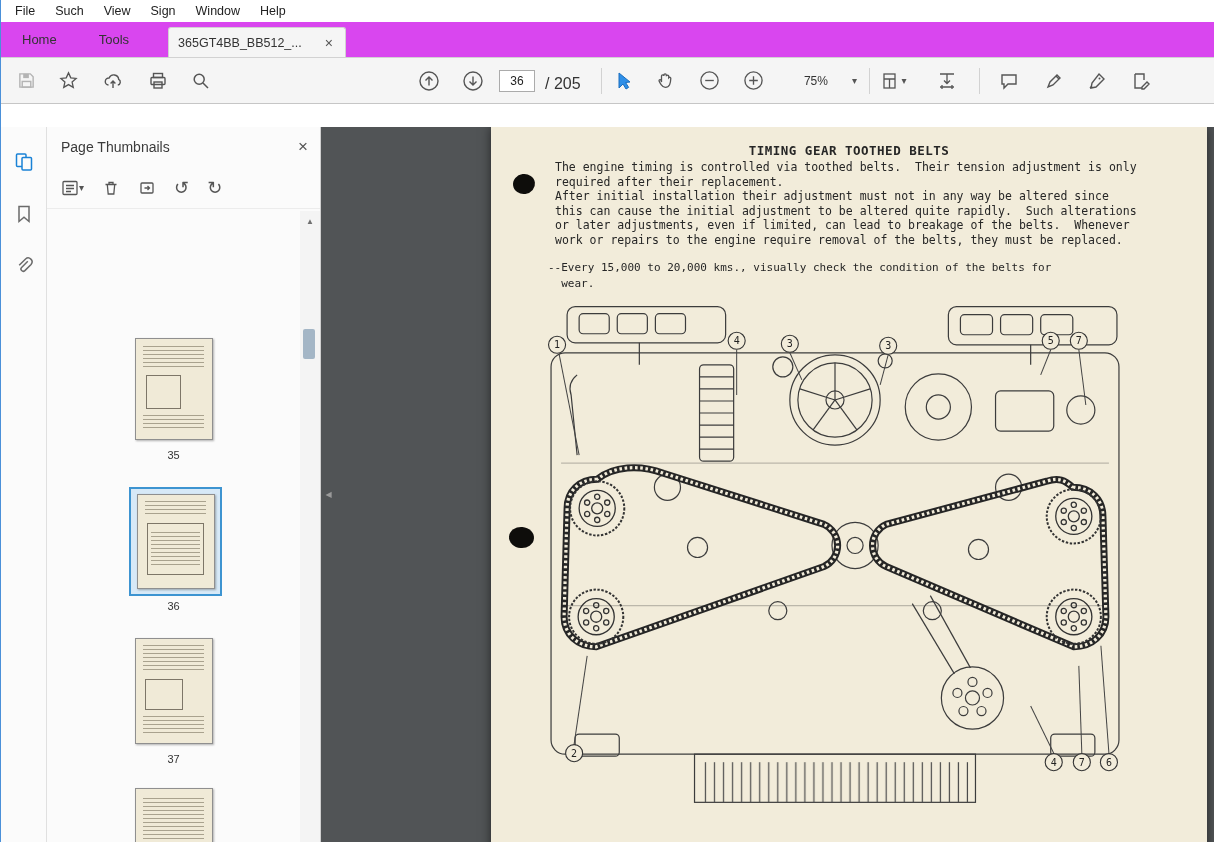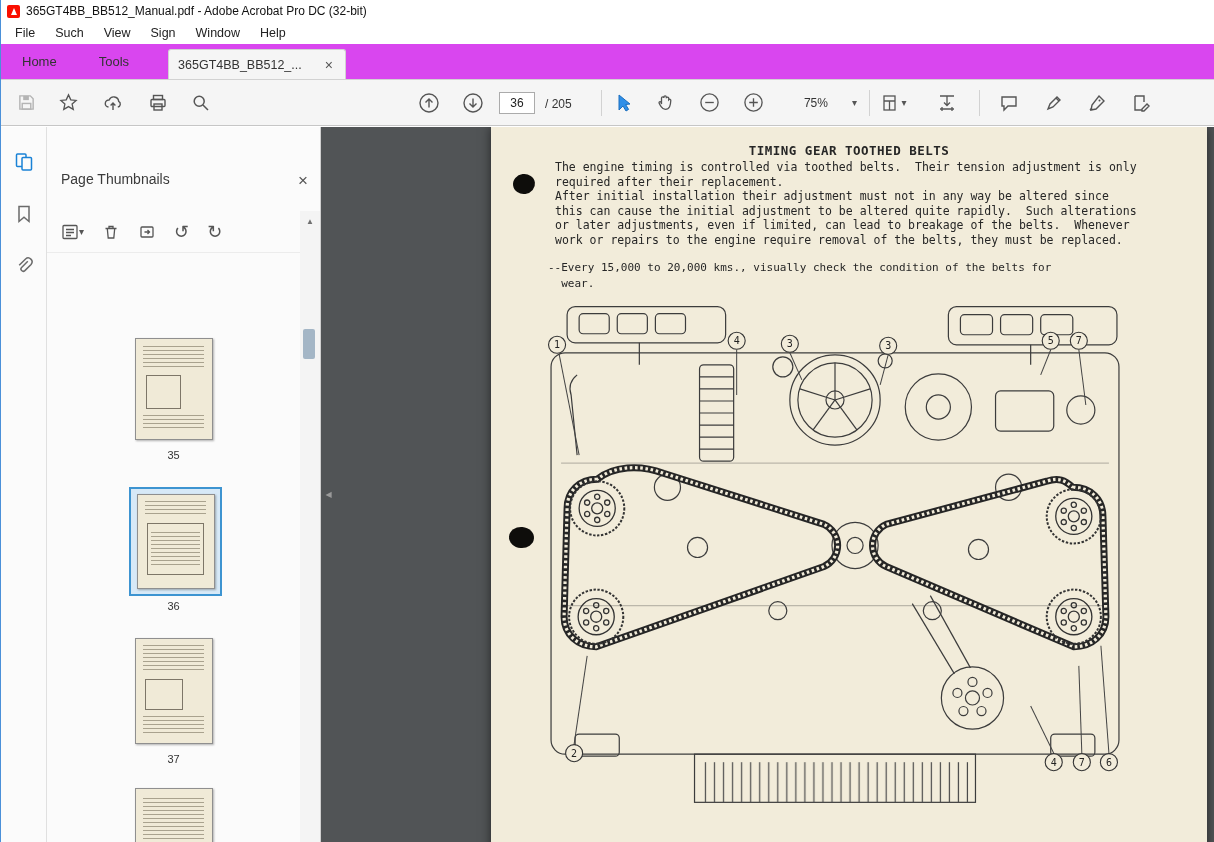--- a/index.html
+++ b/index.html
@@ -24,33 +24,33 @@
             border-radius:3px 3px 0 0; display:flex; align-items:center; padding:0 9px; font-size:12.5px; color:#333; }
   .doctab .close { margin-left:auto; font-size:14px; color:#555; padding:0 3px; }
 
   
   .toolbar { position:relative; height:46px; background:#f5f5f5; border-bottom:1px solid #c6c6c6; }
   .tbtn { position:absolute; top:50%; transform:translate(-50%,-50%); width:32px; height:32px;
           display:flex; align-items:center; justify-content:center; border:none; background:transparent; cursor:default; }
   .tsep { position:absolute; top:10px; height:26px; border-left:1px solid #d2d2d2; }
   .page-input { position:absolute; left:498px; top:12px; width:36px; height:22px; border:1px solid #ababab; background:#fff;
                 text-align:center; font-size:12px; color:#222; font-family:"Liberation Sans",sans-serif; }
-  .page-total { position:absolute; left:544px; top:17px; font-size:12px; color:#333; }
+  .page-total { position:absolute; left:544px; top:17px; font-size:16px; color:#333; }
   .zoom-ctl { position:absolute; left:790px; top:12px; width:66px; height:22px; display:flex; align-items:center;
               justify-content:flex-end; gap:24px; font-size:12px; color:#333; }
   .caret { font-size:10px; color:#555; line-height:1; }
 
   
   .main { position:absolute; left:0; top:127px; right:0; bottom:0; display:flex; }
 
   .rail { width:46px; background:#fbfbfb; border-right:1px solid #e0e0e0; display:flex; flex-direction:column; align-items:center; padding-top:22px; gap:26px; }
   .rail .ribtn { width:26px; height:26px; display:flex; align-items:center; justify-content:center; background:transparent; border:none; }
 
   .sidepanel { width:274px; background:#fbfbfb; border-right:1px solid #cfcfcf; position:relative; }
-  .sp-header { height:40px; display:flex; padding:0 12px 0 14px; font-size:14px; color:#3b3b3b;margin-top:44px; }
+  .sp-header { height:40px; display:flex; align-items:center; padding:0 12px 0 14px; font-size:14px; color:#3b3b3b; }
   .sp-header .close { margin-left:auto; font-size:17px; color:#555; }
   .sp-tools { height:42px; display:flex; align-items:center; gap:18px; padding-left:14px; border-bottom:1px solid #ececec; }
   .sp-tools .spbtn { background:none; border:none; display:flex; align-items:center; color:#555; font-size:17px; }
   .sp-tools .glyph { font-size:18px; color:#555; }
 
   .thumb-list { position:absolute; left:0; right:20px; top:84px; bottom:0; overflow:hidden; }
   .thumb { position:absolute; left:0; width:100%; display:flex; flex-direction:column; align-items:center; }
   .thumb-page { position:relative; background:#f0ead7; border:1px solid #8f8f8f; box-shadow:1px 1px 2px rgba(0,0,0,.3); }
   .thumb-label { margin-top:9px; font-size:11px; color:#333; }
   .sel-frame { position:absolute; left:82px; width:93px; border:2px solid #3d94d1; background:#d7e9f7; display:flex; align-items:center; justify-content:center; }
@@ -75,24 +75,20 @@
   .hole { position:absolute; background:#0e0d0b; border-radius:50%; }
   .hole1 { left:22px; top:47px; width:22px; height:20px; transform:rotate(-8deg); }
   .hole2 { left:18px; top:400px; width:25px; height:21px; transform:rotate(5deg); }
   .diagram { position:absolute; left:48px; top:176px; width:592px; height:505px; }
 </style>
 </head>
 <body>
 
 <div class="app">
 
-  <div class="titlebar">
-    <span class="acrobat-icon"></span>
-    <span class="title">365GT4BB_BB512_Manual.pdf - Adobe Acrobat Pro DC (32-bit)</span>
-  </div>
 
   <div class="menubar">
     <span class="menu-item">File</span>
     <span class="menu-item">Such</span>
     <span class="menu-item">View</span>
     <span class="menu-item">Sign</span>
     <span class="menu-item">Window</span>
     <span class="menu-item">Help</span>
   </div>
 

